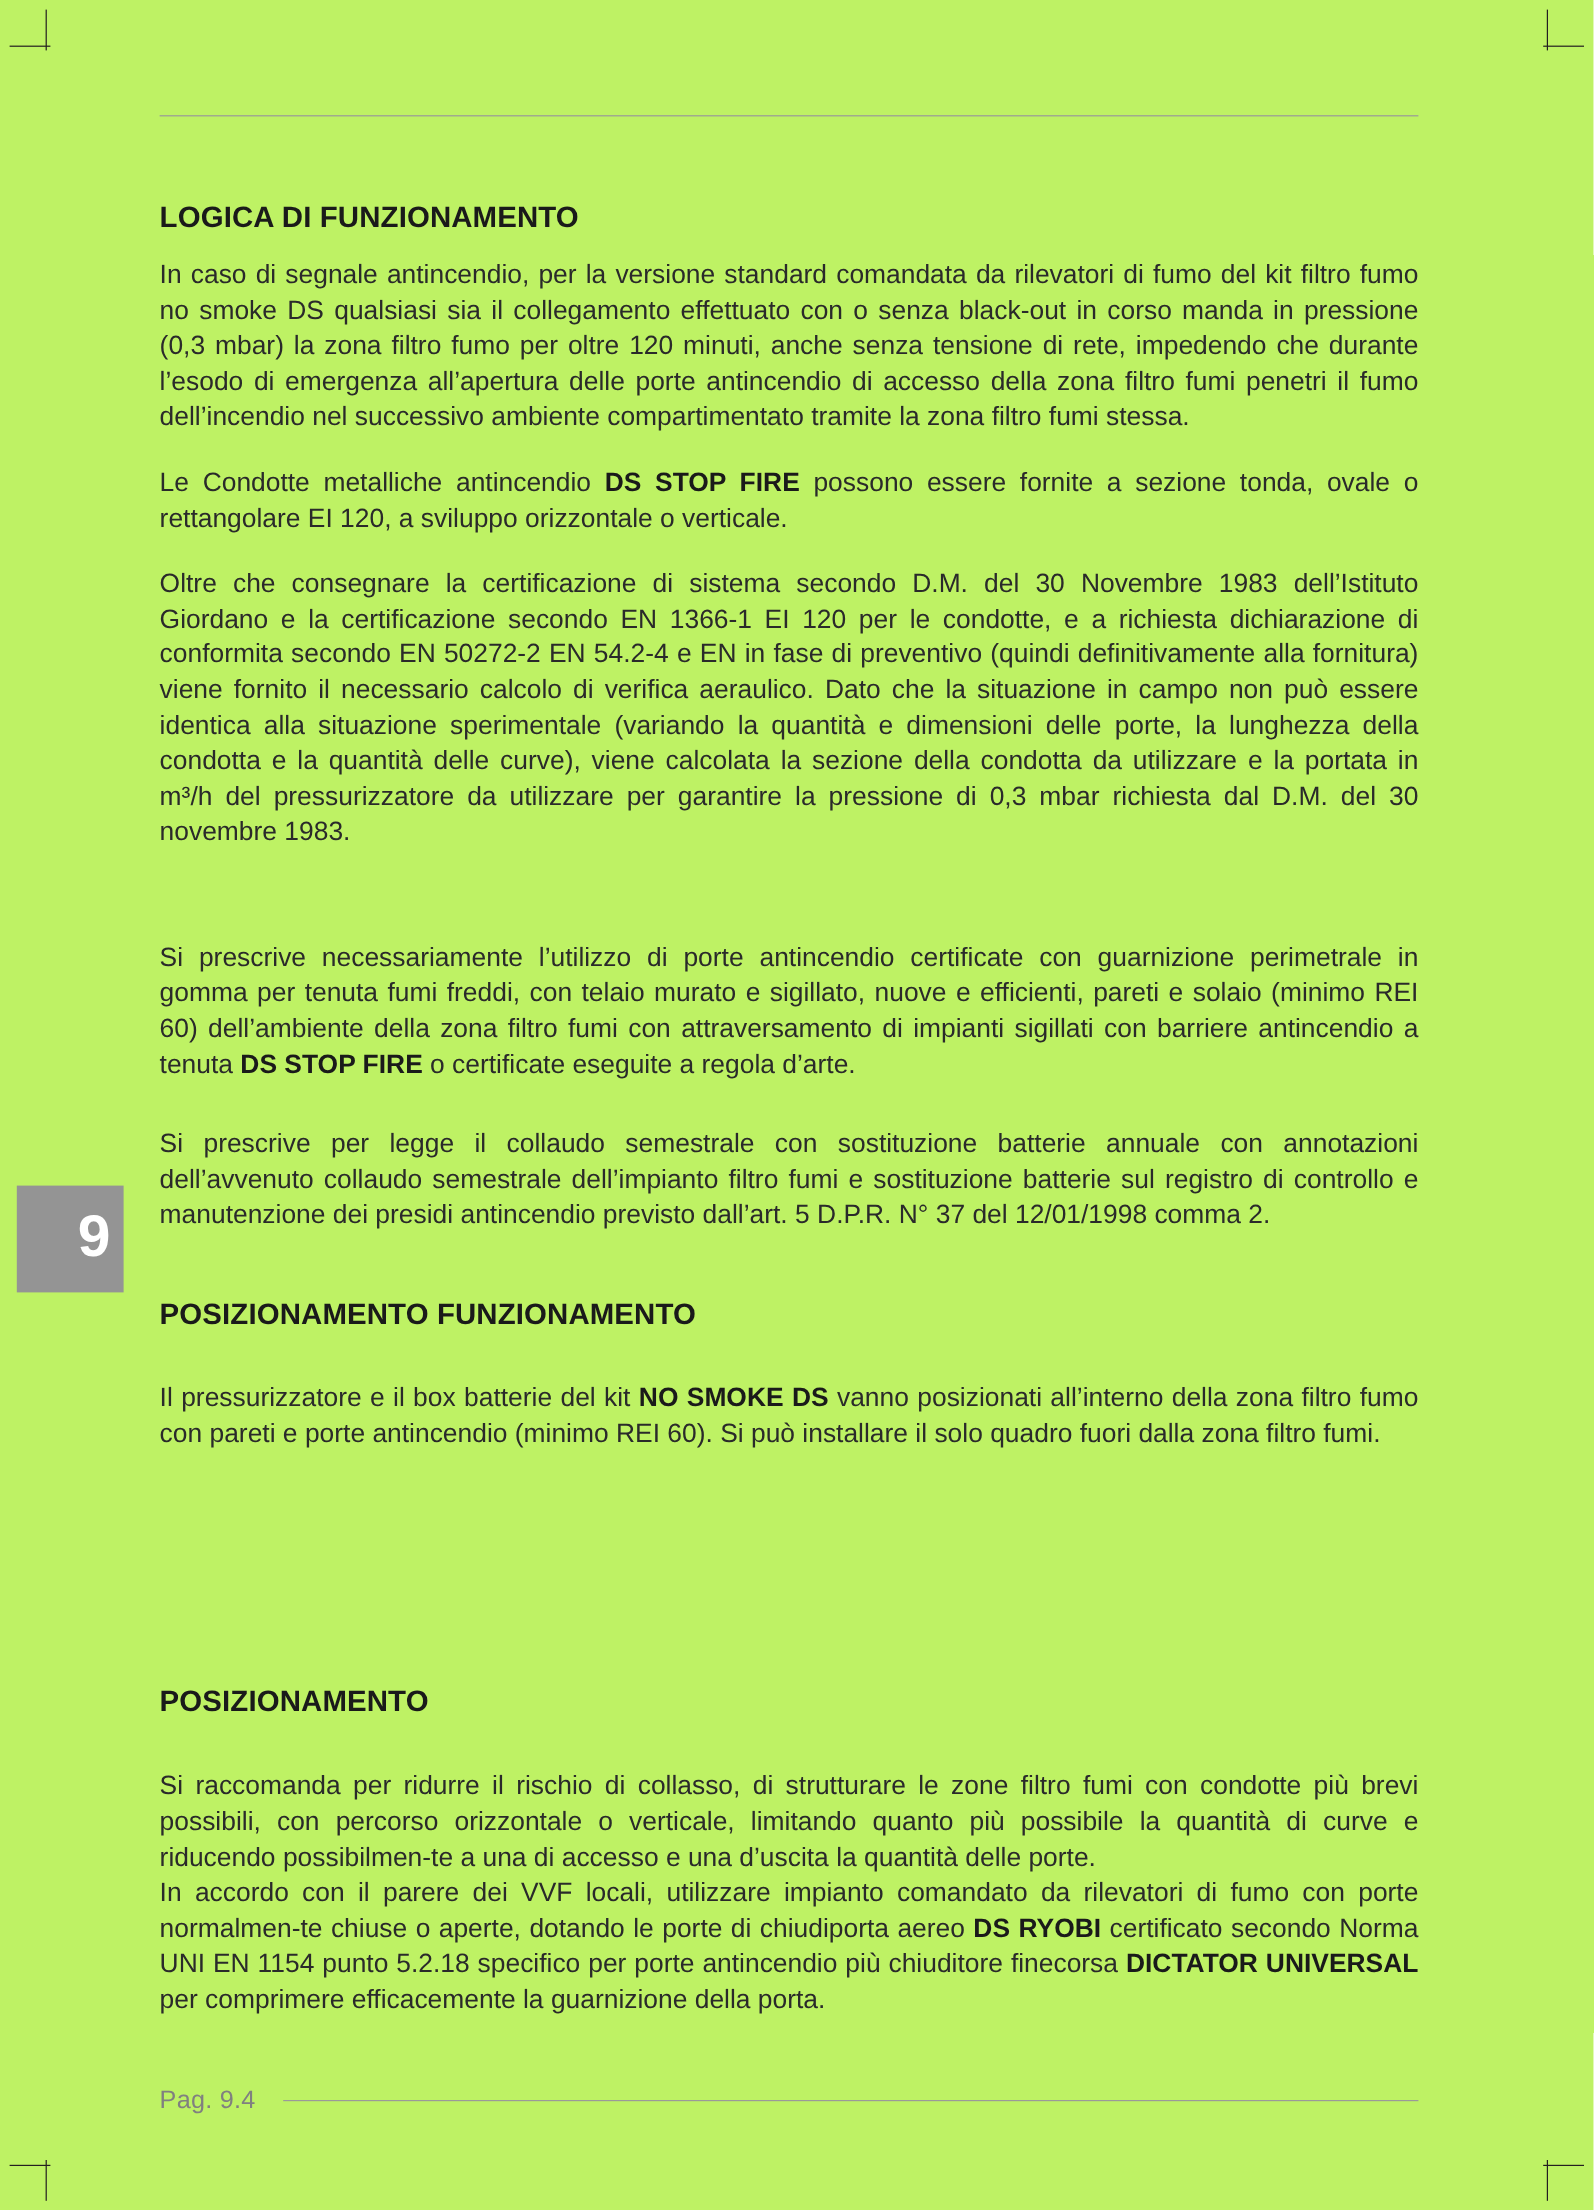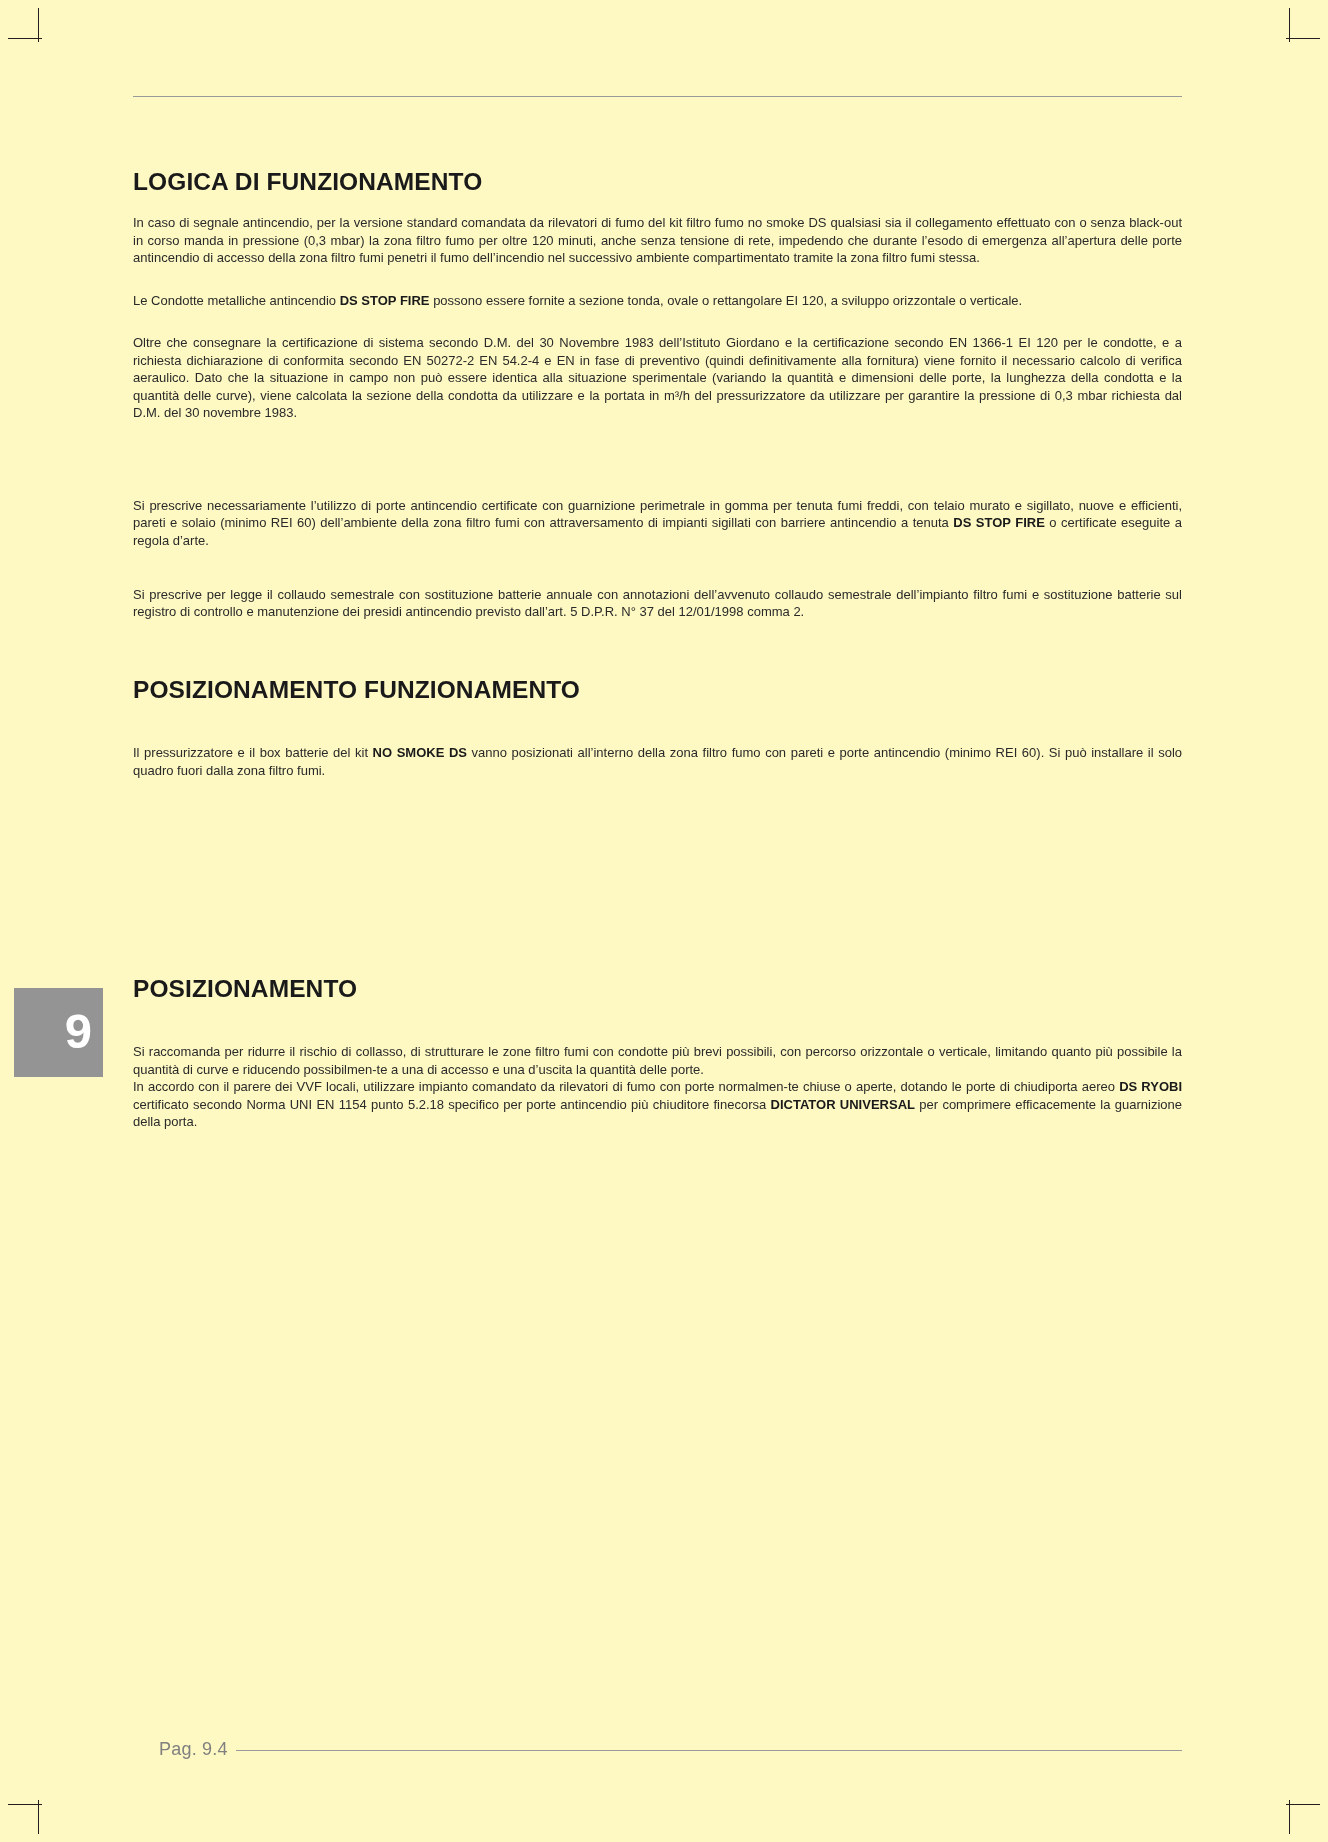--- a/index.html
+++ b/index.html
@@ -8,21 +8,21 @@
     background: #ffffff;
   }
   body {
     font-family: "Liberation Sans", sans-serif;
     color: #231f20;
   }
   .page {
     position: relative;
     width: 1328px;
     height: 1842px;
-    background: #fef9c3;
+    background: #bef264;
     overflow: hidden;
   }
 
   
   .crop {
     position: absolute;
     background: #231f20;
   }
   .crop-v { width: 1px; height: 34px; }
   .crop-h { height: 1px; width: 34px; }
@@ -64,21 +64,21 @@
   h2.section-title {
     font-size: 24.5px;
     font-weight: bold;
     letter-spacing: 0.1px;
     margin: 0 0 18px 0;
     color: #1a1a1a;
     line-height: 1.15;
   }
 
   p.para {
-    font-size: 13px;
+    font-size: 22px;
     line-height: 1.345;
     margin: 0 0 25px 0;
     text-align: justify;
     color: #2a2a2a;
     hyphens: none;
   }
   p.para.tight { margin-bottom: 0; }
   p.para.last  { margin-bottom: 0; }
 
   p.para b { font-weight: bold; color: #1a1a1a; }
@@ -124,24 +124,23 @@
     left: 103px;
     top: 11px;
     width: 946px;
     height: 1px;
     background: #9a9a9a;
   }
   .footer .pag {
     position: absolute;
     left: 0;
     top: 0;
-    font-size: 18px;
+    font-size: 21px;
     color: #808080;
     letter-spacing: 0.2px;
-    margin-left: 26px;
   }
 </style>
 </head>
 <body>
 
 <div class="page">
 
   <div class="crop crop-v crop-tl-v"></div>
   <div class="crop crop-h crop-tl-h"></div>
   <div class="crop crop-v crop-tr-v"></div>

